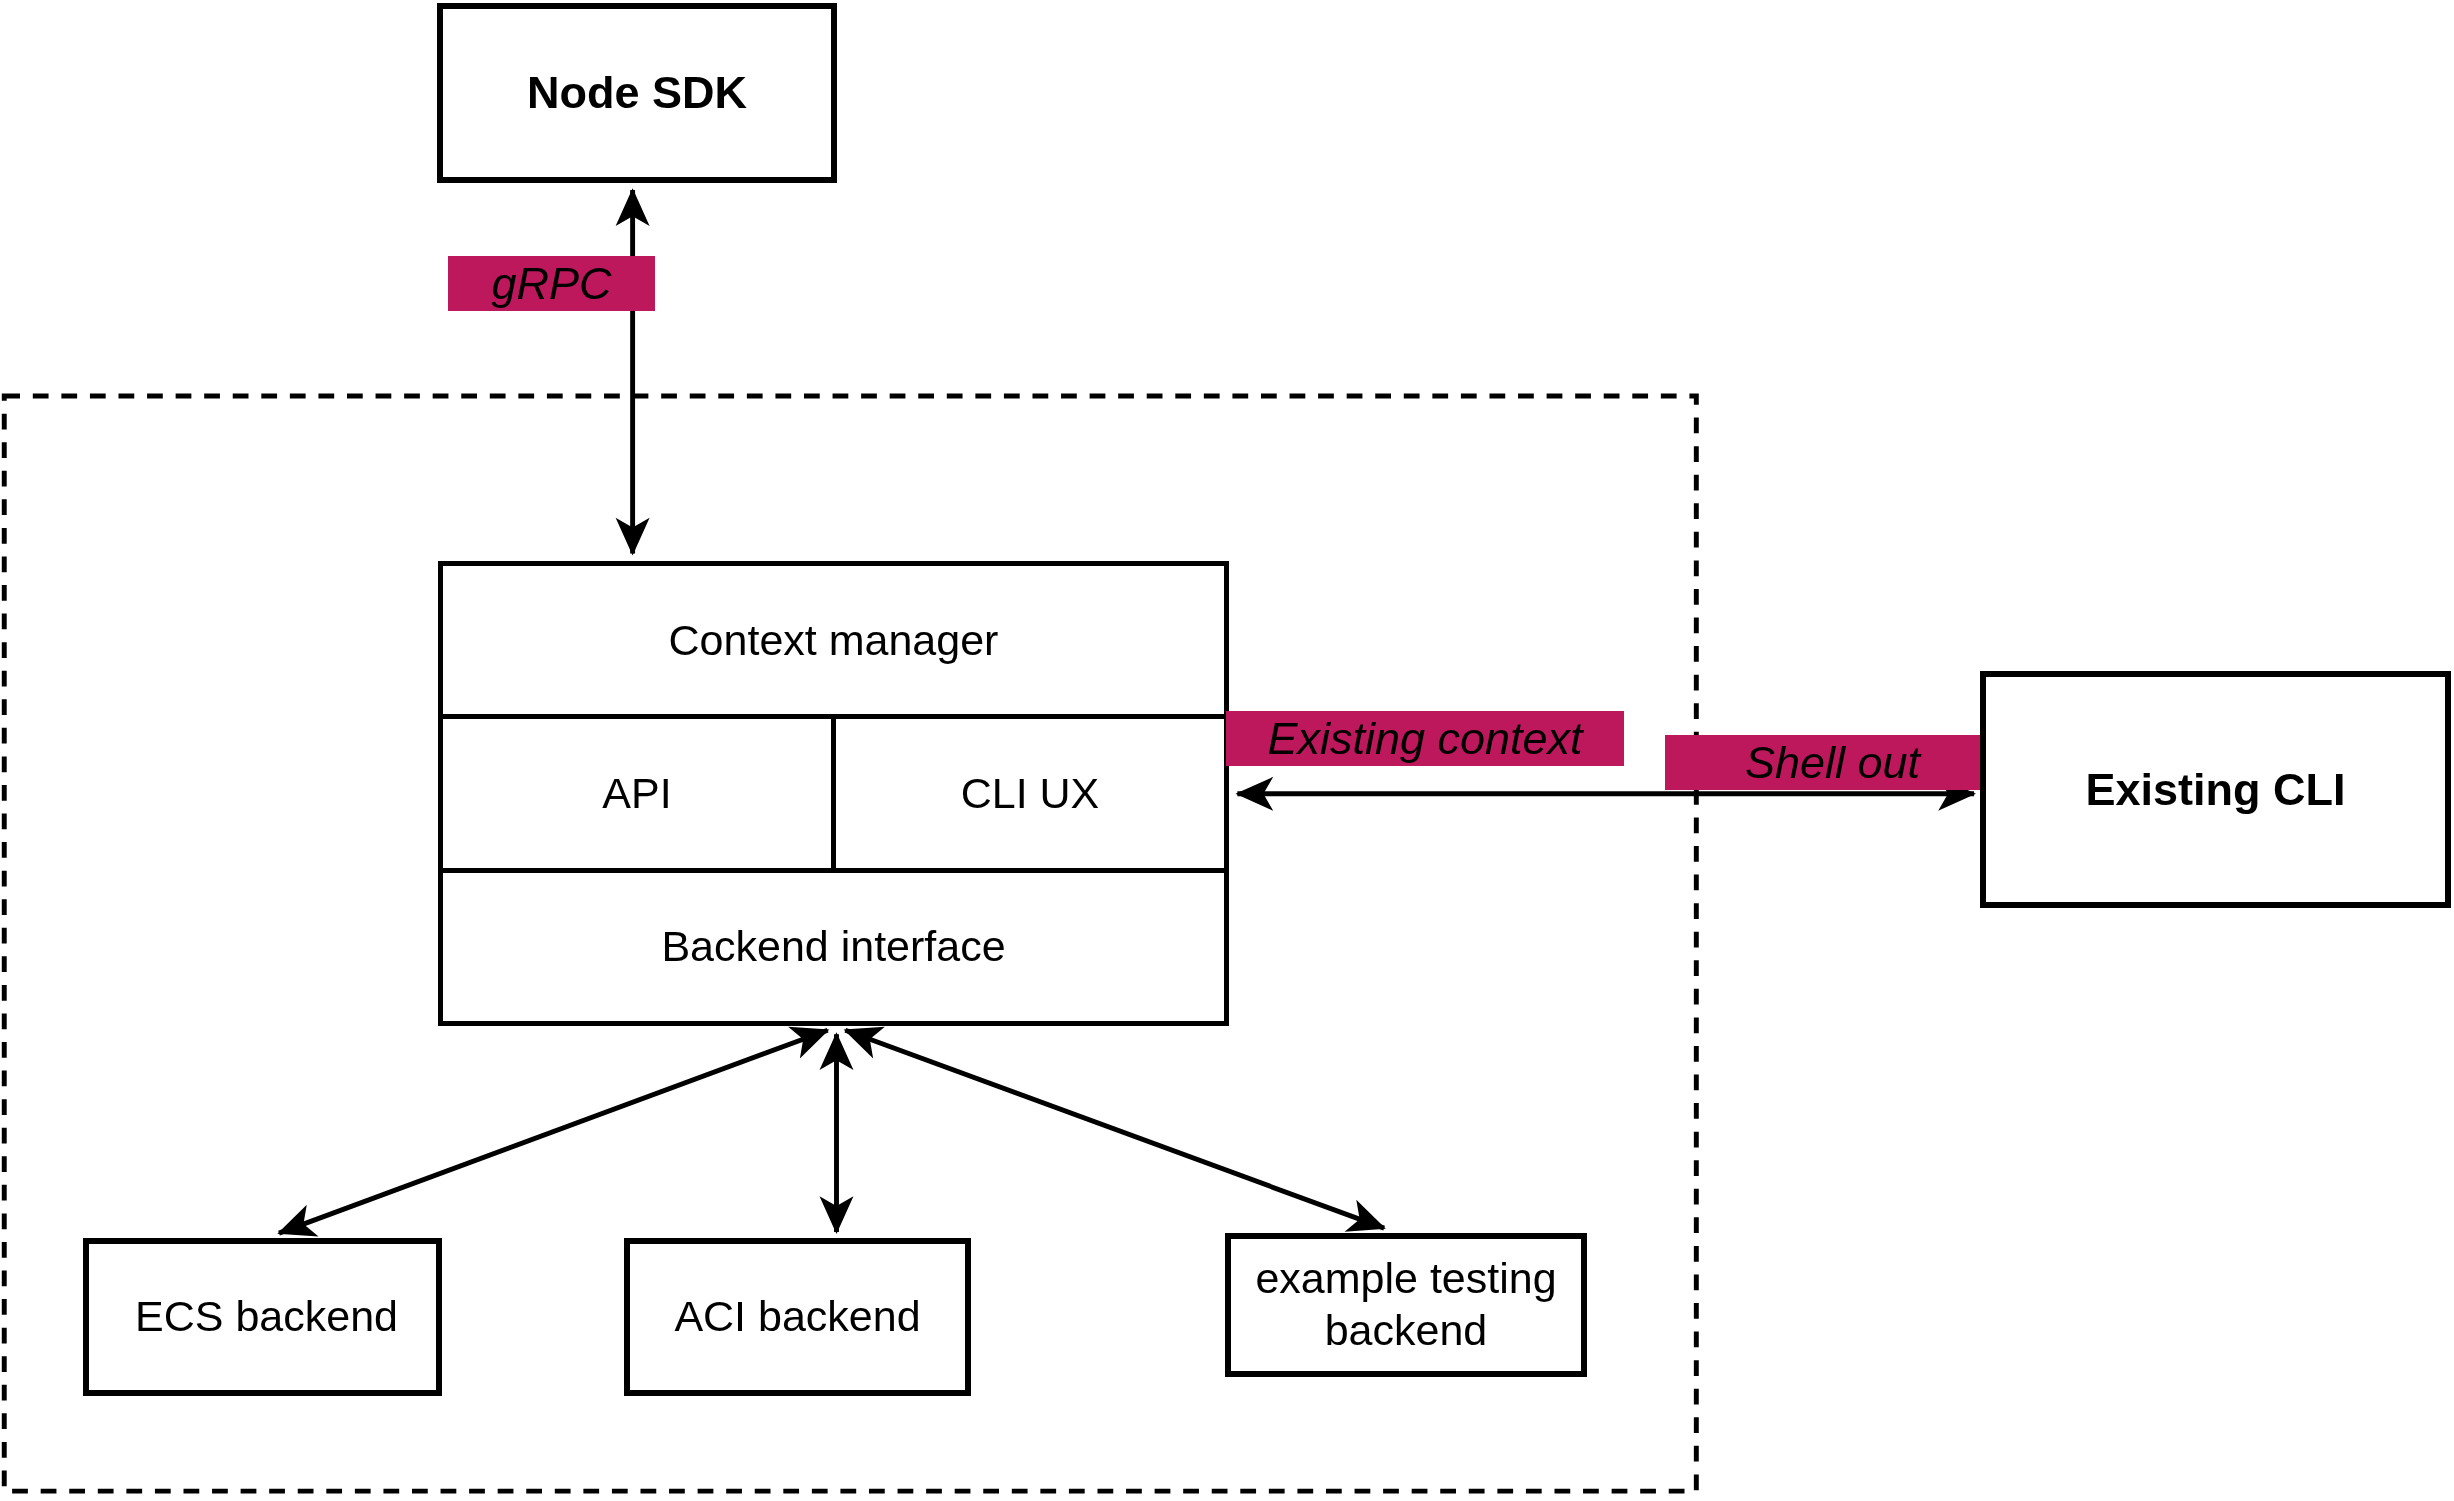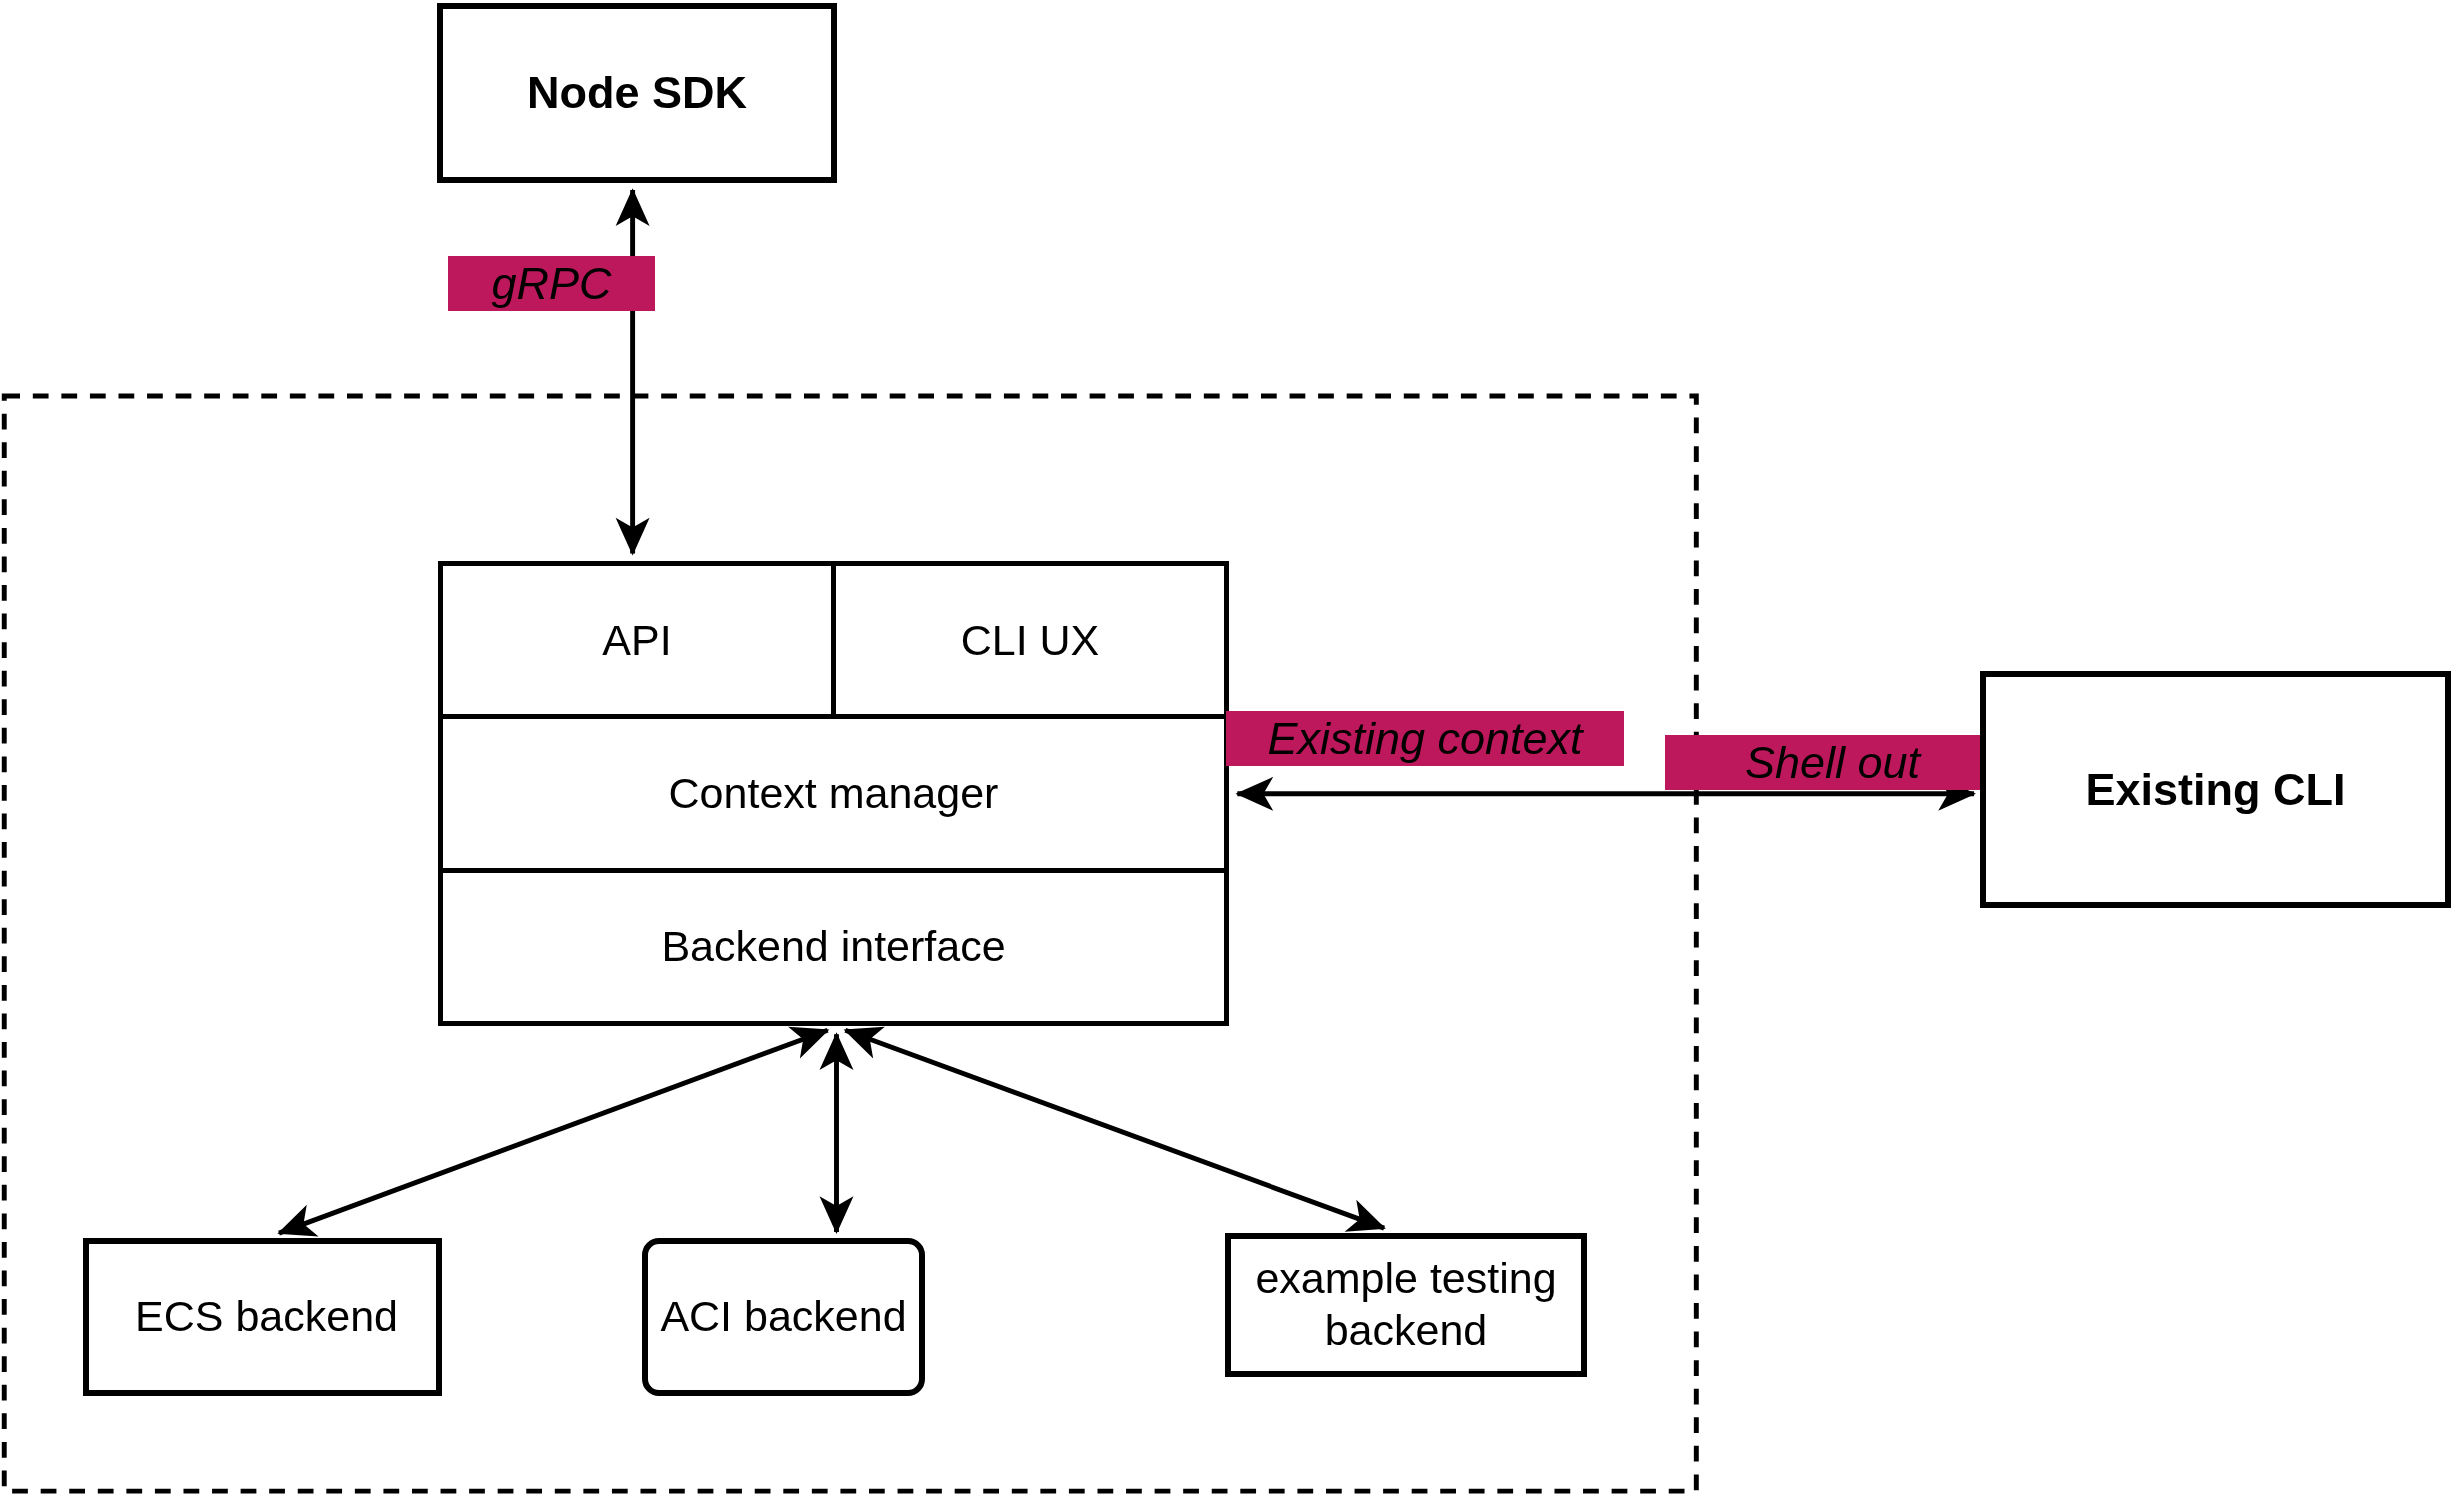--- a/index.html
+++ b/index.html
@@ -36,21 +36,21 @@
     line-height: 1.2;
   }
   .box.title {
     font-weight: bold;
     font-size: 45px;
     justify-content: center;
   }
   .node-sdk      { left: 437px;  top: 3px;    width: 400px; height: 180px; border-width: 6.9px; }
   .existing-cli  { left: 1980px; top: 671px;  width: 471px; height: 237px; border-width: 6.9px; }
   .ecs-backend   { left: 83px;   top: 1238px; width: 359px; height: 158px; border-width: 6.9px; padding-left: 8px; }
-  .aci-backend   { left: 642px;  top: 1238px; width: 283px; height: 158px; border-width: 6.9px; border-radius: 17px; }
+  .aci-backend   { left: 624px;  top: 1238px; width: 347px; height: 158px; border-width: 6.9px; }
   .example-backend { left: 1225px; top: 1233px; width: 362px; height: 144px; border-width: 6.9px; padding: 0 11.8px; }
 
   .main-stack {
     position: absolute;
     left: 438px;
     top: 561px;
     width: 791px;
     height: 465px;
     box-sizing: border-box;
     border: 5.9px solid #000000;
@@ -125,29 +125,29 @@
   </svg>
 
 
   <div class="box title node-sdk">
     <span>Node SDK</span>
   </div>
 
   <div class="main-stack">
     <div class="row">
       <div class="cell">
+        <span>Context manager</span>
+      </div>
+    </div>
+    <div class="row">
+      <div class="cell">
         <span>API</span>
       </div>
       <div class="cell">
         <span>CLI UX</span>
-      </div>
-    </div>
-    <div class="row">
-      <div class="cell">
-        <span>Context manager</span>
       </div>
     </div>
     <div class="row">
       <div class="cell">
         <span>Backend interface</span>
       </div>
     </div>
   </div>
 
   <div class="edge-label label-grpc">gRPC</div>

